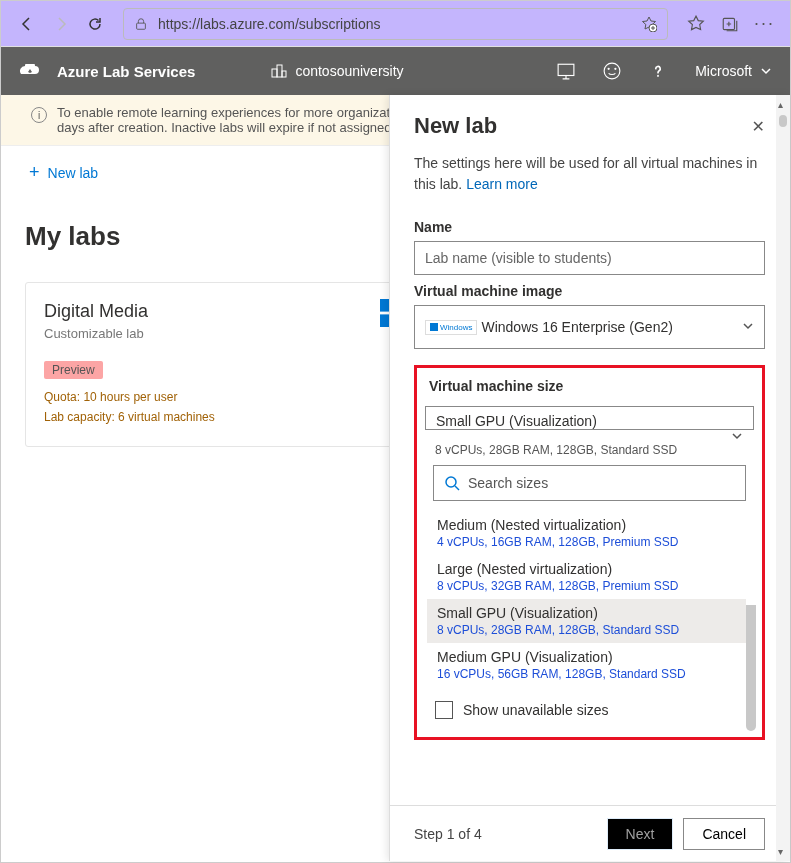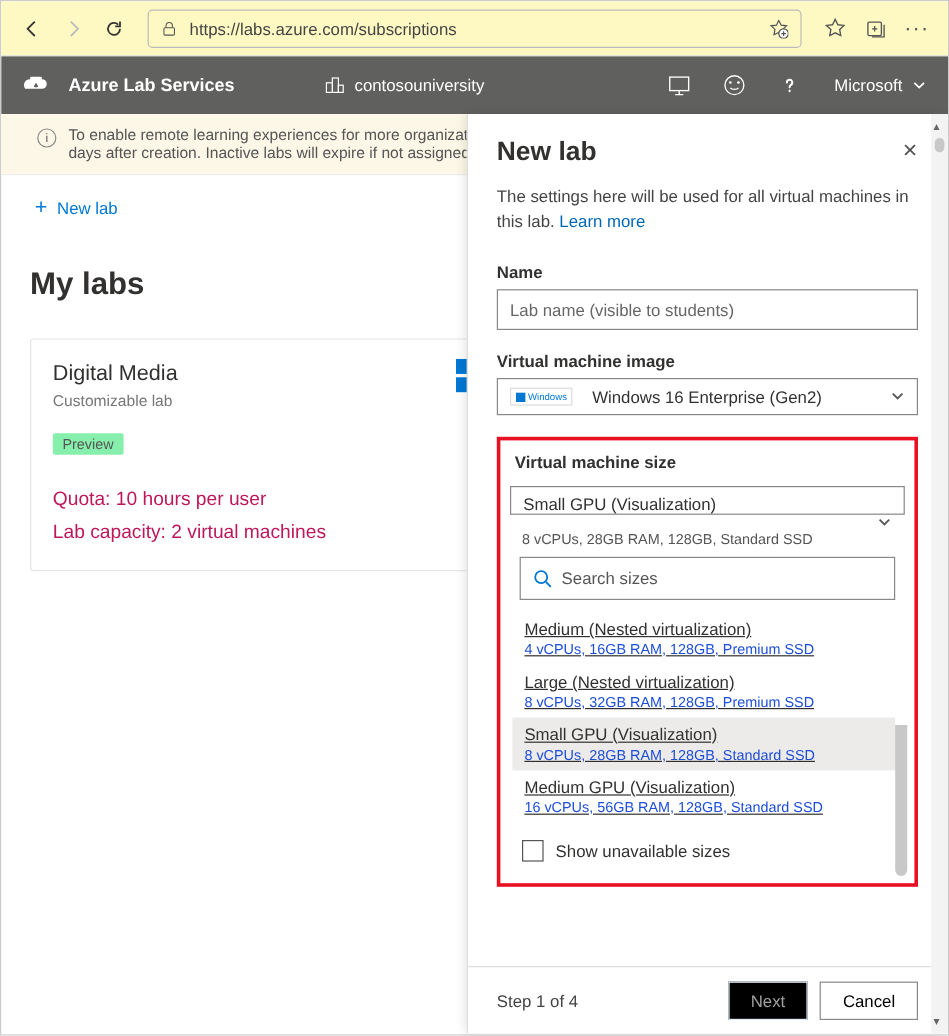--- a/index.html
+++ b/index.html
@@ -1,19 +1,19 @@
 <!DOCTYPE html>
 <html><head>
 <meta charset="utf-8">
 <style>
   * { box-sizing: border-box; margin: 0; padding: 0; }
   body { font-family: "Segoe UI", sans-serif; font-size: 14px; color: #323130; background: #fff; width: 791px; height: 863px; overflow: hidden; border: 1px solid #ccc;}
   
   
-  .browser-bar { height: 46px; display: flex; align-items: center; gap: 6px; padding: 0 12px; background: #fef9c3; border-bottom: 1px solid #e1e1e1;}
+  .browser-bar { height: 46px; display: flex; align-items: center; gap: 6px; padding: 0 12px; background: #c4b5fd; border-bottom: 1px solid #e1e1e1;}
   .bicon { width: 28px; height: 28px; display: flex; align-items: center; justify-content: center; color: #555; border-radius: 4px;}
   .bicon.disabled { color: #bbb; }
   .urlbar { flex: 1; display: flex; align-items: center; gap: 10px; height: 32px; border: 1px solid #bbb; border-radius: 4px; padding: 0 10px; margin: 0 8px; color: #555;}
   .urlbar .url { flex: 1; color: #444; }
   .dots { font-size: 18px; letter-spacing: 1px; color: #555;}
 
   
   .azure-bar { height: 48px; background: #60605f; color: #fff; display: flex; align-items: center; padding: 0 18px; gap: 18px;}
   .azure-logo { width: 20px; height: 14px; position: relative; }
   .azure-logo svg { display: block;}
@@ -28,49 +28,49 @@
   .banner .icirc { width:16px; height:16px; border:1px solid #888; border-radius:50%; display:flex;align-items:center;justify-content:center; font-size:10px; flex-shrink:0; margin-top:2px;}
 
   
   .content { padding: 10px 24px; position: relative;}
   .newlab-btn { display:flex; align-items:center; gap:8px; color:#0078d4; padding: 6px 0 18px 4px; cursor:pointer;}
   .plus { font-size:18px; font-weight:300;}
   .page-title { font-size: 26px; font-weight: 600; margin: 20px 0 30px;}
   .lab-card { width: 400px; border: 1px solid #e5e5e5; border-radius: 3px; padding: 18px; position: relative;}
   .lab-card-title { font-size: 18px; font-weight: 400; margin-bottom: 4px;}
   .lab-card-sub { color: #777; font-size: 13px; margin-bottom: 20px;}
-  .preview-badge { display:inline-block; background:#86efac; color:#555; font-size:12px; padding:2px 8px; border-radius:2px; margin-bottom:8px;}
-  .lab-meta { color:#be185d; font-size:16px; line-height:1.7;margin-top:16px;}
+  .preview-badge { display:inline-block; background:#fca5a5; color:#555; font-size:12px; padding:2px 8px; border-radius:2px; margin-bottom:8px;}
+  .lab-meta { color:#a16207; font-size:12px; line-height:1.7;}
   .win-icon { position:absolute; top:16px; right:16px; color:#0078d4;}
   .card-menu { position:absolute; bottom:14px; right:14px; transform: rotate(90deg); color:#555; cursor:pointer;}
 
   
   .panel { position: absolute; top: 95px; right: 2px; bottom: 2px; width: 400px; background: #fff; border-left: 1px solid #ddd; display: flex; flex-direction: column; box-shadow: -2px 0 8px rgba(0,0,0,0.1);}
   .panel-head { display:flex; justify-content:space-between; align-items:center; padding: 18px 24px 14px;}
   .panel-title { font-size: 22px; font-weight: 600;}
   .close-x { font-size: 16px; color:#555; cursor:pointer;}
   .panel-body { flex:1; overflow-y:auto; padding: 0 24px 12px; position:relative;}
   .panel-desc { color:#444; line-height:1.5; margin-bottom: 24px;}
   .panel-desc a { color:#0067b8; text-decoration:none;}
   .field-label { font-weight:600; font-size:14px; margin-bottom: 6px;}
   .text-input { width:100%; height:34px; border:1px solid #888; padding: 0 10px; font-size:14px; color:#666;}
   .text-input::placeholder { color:#666;}
-  .field-block { margin-bottom: 18px;}
-  .dropdown { border:1px solid #888; display:flex; align-items:center; height:31px; padding:0 10px; gap:16px; position:relative;}
+  .field-block { margin-bottom: 8px;}
+  .dropdown { border:1px solid #888; display:flex; align-items:center; height:44px; padding:0 10px; gap:4px; position:relative;}
   .dd-chevron { position:absolute; right:10px; color:#555;}
   .win-mini { font-size:8px; color:#0078d4; border:1px solid #ddd; padding:2px 4px; display:flex;align-items:center;gap:2px;}
   
   
   .highlight-box { border: 3px solid #e81123; padding: 10px 8px 14px; margin-top: 16px;}
   .sel-value { font-size:14px;}
   .sel-sub { font-size:12px; color:#555; padding: 3px 10px 0;}
   .size-dd { border:1px solid #888; padding: 6px 10px 0; position:relative; margin-bottom:10px;}
   .search-box { margin: 8px 8px 10px; border:1px solid #888; height:36px; display:flex;align-items:center; padding:0 10px; gap:8px; color:#555;}
   .size-list { margin: 0 2px; position:relative;}
-  .size-item { padding: 6px 10px; cursor:pointer;text-decoration:underline;}
+  .size-item { padding: 6px 10px; cursor:pointer;}
   .size-item.selected { background:#edebe9;}
   .size-name { font-size:14px;}
   .size-spec { font-size:12px; color:#1d4ed8; margin-top:2px;}
   .scrollbar-fake { position:absolute; right:-4px; top:10px; width:10px; height:210px; background:linear-gradient(#fff 0%, #fff 40%, #c8c8c8 40%, #c8c8c8 100%); border-radius:5px;}
   .check-row { display:flex; align-items:center; gap:10px; padding: 14px 10px 4px;}
   .checkbox { width:18px; height:18px; border:1px solid #555;}
   
   .panel-foot { height: 56px; border-top:1px solid #ddd; display:flex; align-items:center; justify-content:space-between; padding: 0 24px;}
   .step-text { color:#444;}
   .foot-btns { display:flex; gap:10px;}
@@ -186,21 +186,21 @@
           <rect x="11" y="0" width="9" height="9" fill="#0078d4"></rect>
           <rect x="0" y="11" width="9" height="9" fill="#0078d4"></rect>
           <rect x="11" y="11" width="9" height="9" fill="#0078d4"></rect>
         </svg>
     </div>
     <div class="lab-card-title">Digital Media</div>
     <div class="lab-card-sub">Customizable lab</div>
     <span class="preview-badge">Preview</span>
     <div class="lab-meta">
       <div><span>Quota:</span> <span>10 hours per user</span></div>
-      <div><span>Lab capacity:</span> <span>2 virtual machines</span></div>
+      <div><span>Lab capacity:</span> <span>6 virtual machines</span></div>
     </div>
     <div class="card-menu">···</div>
   </div>
 </div>
 
 <div class="panel">
   <div class="panel-head">
     <div class="panel-title">New lab</div>
     <div class="close-x">✕</div>
   </div>

